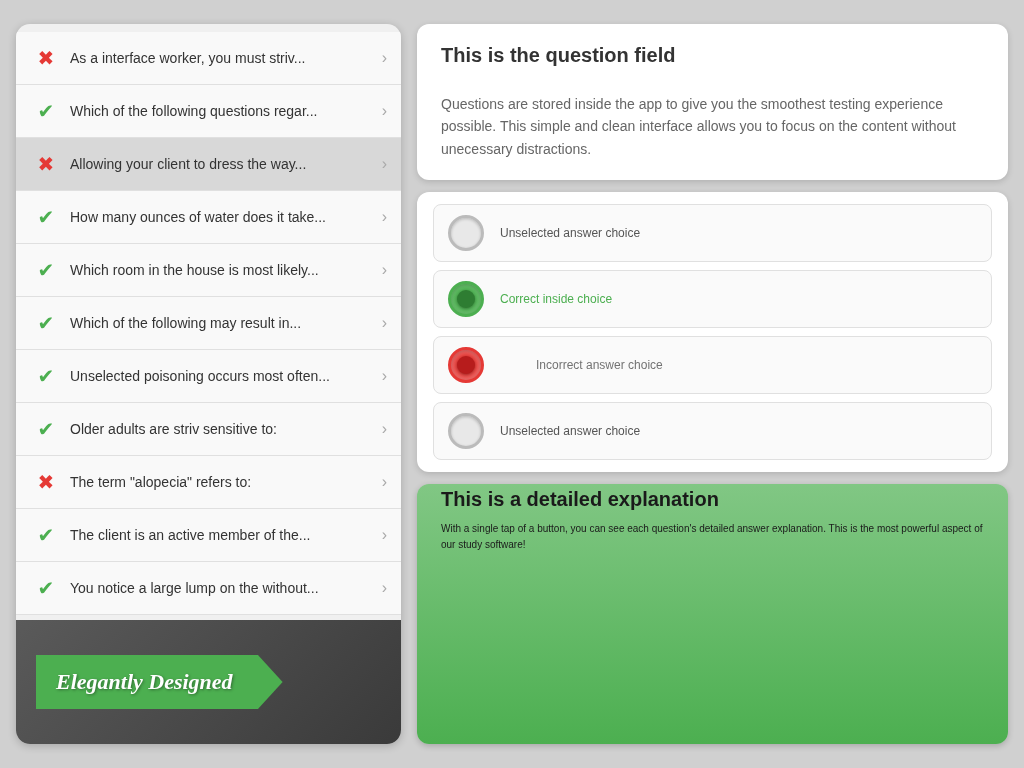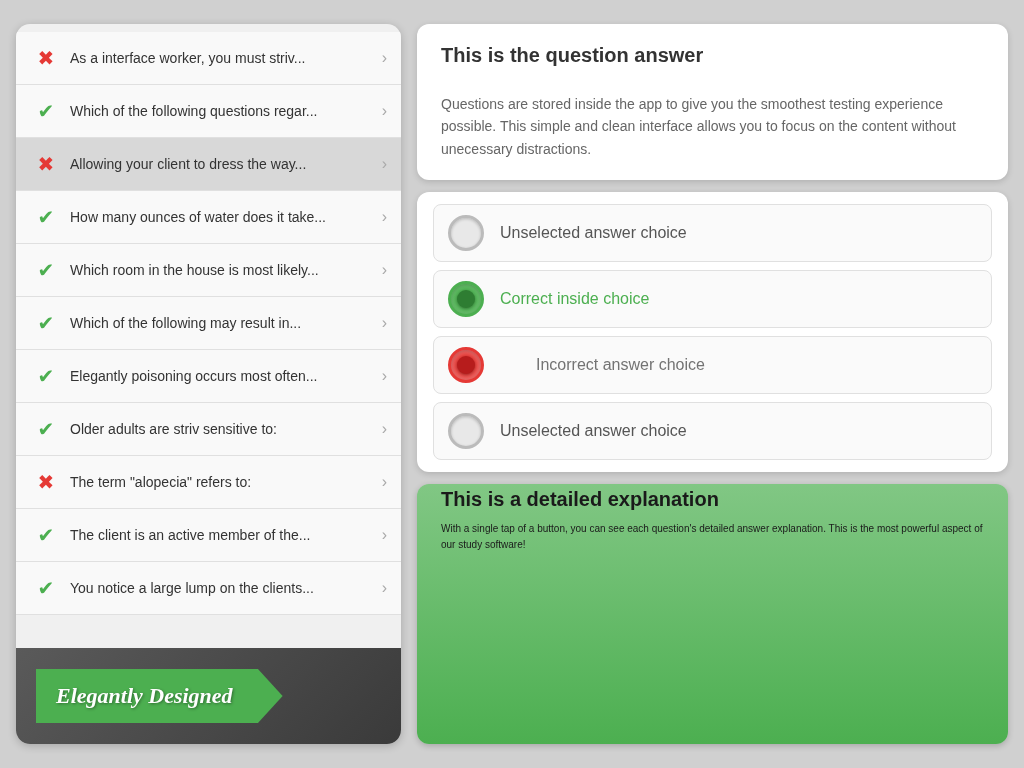--- a/index.html
+++ b/index.html
@@ -71,21 +71,21 @@
 
     .chevron {
       color: #aaa;
       font-size: 16px;
       margin-left: 6px;
     }
 
     
     .banner-area {
       position: relative;
-      height: 96px;
+      height: 124px;
       background: linear-gradient(135deg, #5a5a5a, #3a3a3a);
       overflow: hidden;
       display: flex;
       align-items: center;
       padding-left: 20px;
     }
     .banner-ribbon {
       background: #4caf50;
       clip-path: polygon(0 0, 90% 0, 100% 50%, 90% 100%, 0 100%);
       padding: 14px 50px 14px 20px;
@@ -179,21 +179,21 @@
     .radio-btn.correct .radio-btn-inner {
       background: #2e7d32;
       box-shadow: 0 1px 3px rgba(0,0,0,0.3);
     }
     .radio-btn.incorrect .radio-btn-inner {
       background: #b71c1c;
       box-shadow: 0 1px 3px rgba(0,0,0,0.3);
     }
 
     .choice-label {
-      font-size: 16px;
+      font-size: 12px;
       font-weight: 500;
     }
     .choice-label.correct { color: #4caf50; }
     .choice-label.incorrect { color: #737373; margin-left: 36px; }
     .choice-label.unselected { color: #555; }
 
     
     .explanation-card {
       background: linear-gradient(to bottom, #81c784, #4caf50);
       border-radius: 12px;
@@ -243,54 +243,54 @@
         <div class="item-text">Which room in the house is most likely...</div>
         <div class="chevron">›</div>
       </div>
       <div class="list-item">
         <div class="status-icon correct">✔</div>
         <div class="item-text">Which of the following may result in...</div>
         <div class="chevron">›</div>
       </div>
       <div class="list-item">
         <div class="status-icon correct">✔</div>
-        <div class="item-text">Elegantly poisoning occurs most often...</div>
+        <div class="item-text">Unselected poisoning occurs most often...</div>
         <div class="chevron">›</div>
       </div>
       <div class="list-item">
         <div class="status-icon correct">✔</div>
         <div class="item-text">Older adults are striv sensitive to:</div>
         <div class="chevron">›</div>
       </div>
       <div class="list-item">
         <div class="status-icon incorrect">✖</div>
         <div class="item-text">The term "alopecia" refers to:</div>
         <div class="chevron">›</div>
       </div>
       <div class="list-item">
         <div class="status-icon correct">✔</div>
         <div class="item-text">The client is an active member of the...</div>
         <div class="chevron">›</div>
       </div>
       <div class="list-item">
         <div class="status-icon correct">✔</div>
-        <div class="item-text">You notice a large lump on the clients...</div>
+        <div class="item-text">You notice a large lump on the without...</div>
         <div class="chevron">›</div>
       </div>
     </div>
   <div class="banner-area">
     <div class="banner-ribbon">
       <span class="banner-text">Elegantly Designed</span>
     </div>
   </div>
 </div>
 
 <div class="right-panel">
   <div class="question-card">
-    <div class="question-card-title">This is the question answer</div>
+    <div class="question-card-title">This is the question field</div>
     <div class="question-card-body">Questions are stored inside the app to give you the smoothest testing experience possible. This simple and clean interface allows you to focus on the content without unecessary distractions.</div>
   </div>
 
   <div class="answers-card" id="answers-card">
       <div class="answer-choice">
         <div class="radio-btn unselected"></div>
         <div class="choice-label unselected">Unselected answer choice</div>
       </div>
       <div class="answer-choice">
         <div class="radio-btn correct">

